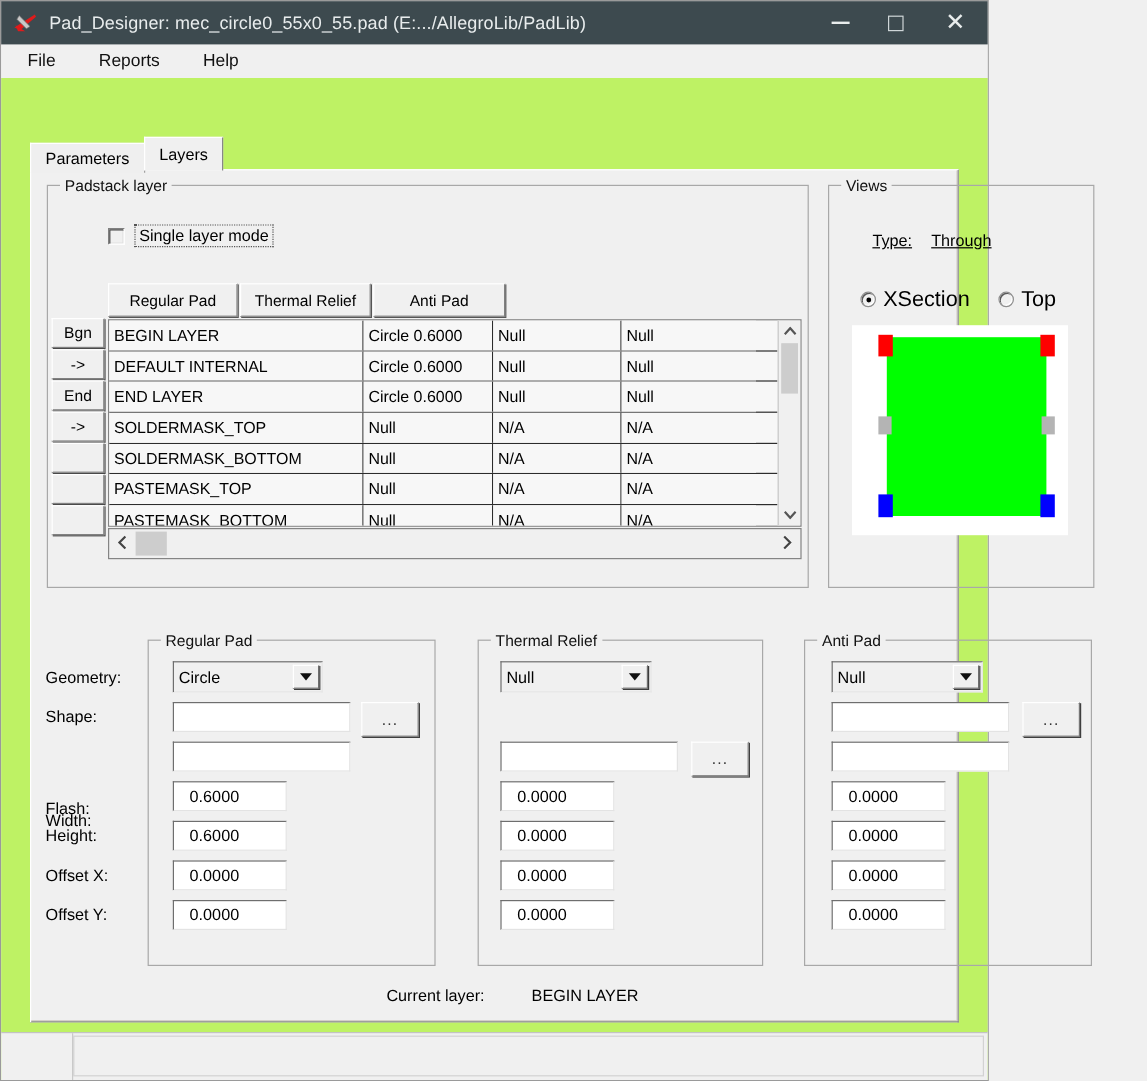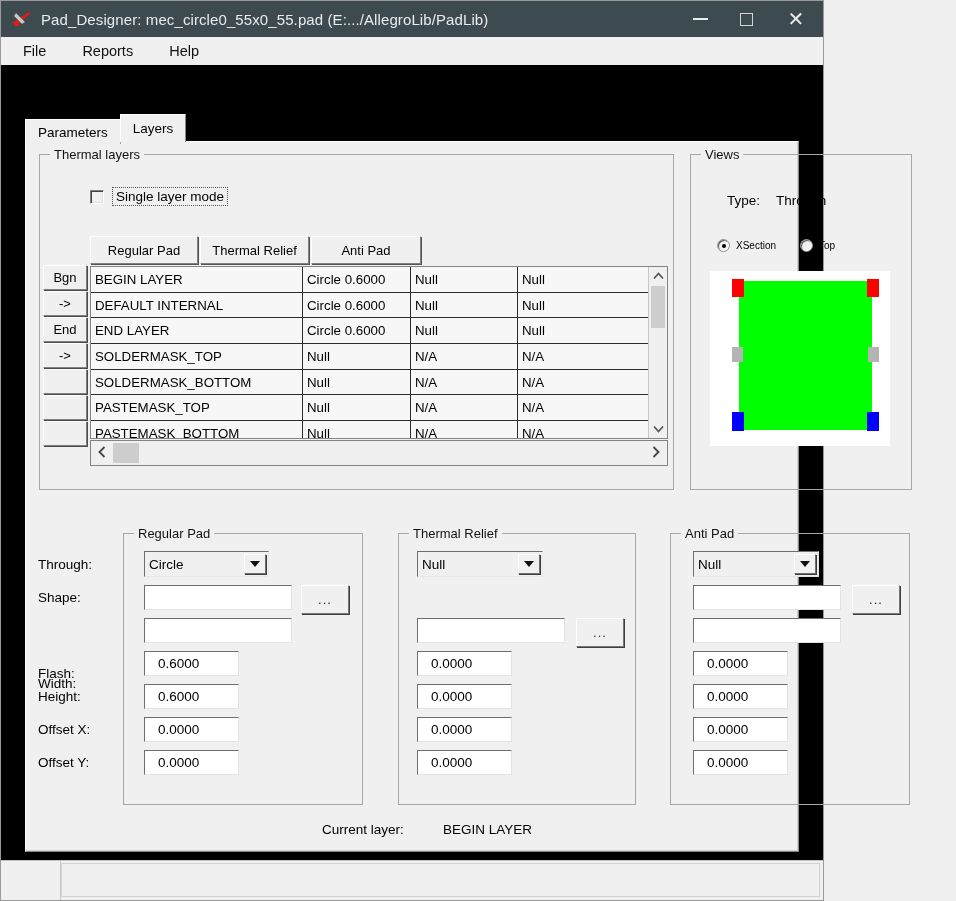--- a/index.html
+++ b/index.html
@@ -33,21 +33,21 @@
   .wc .sq { width:13px; height:13px; border:1.6px solid #cfd6d8; display:block; }
   .wc .xg { font-size:20px; line-height:20px; font-weight:300; }
   .wc.close { width:54px; }
 
   
   .menubar { height:28px; flex:0 0 28px; background:#f0f0f0; display:flex;
              align-items:center; padding-left:12px; gap:16px; border-bottom:0; }
   .menu-item { padding:3px 10px; font-size:14.5px; color:#111; }
 
   
-  .client { flex:1 1 auto; position:relative; background:#000000; padding:0; }
+  .client { flex:1 1 auto; position:relative; background:#bef264; padding:0; }
 
   
   .tabstrip { position:absolute; left:24px; top:50px; height:27px; display:flex;
               align-items:flex-end; z-index:4; }
   .tab { height:25px; padding:0 12px; display:flex; align-items:center;
          font-size:13.5px; background:#efefef;
          border-left:1px solid #fff; border-top:1px solid #fff;
          border-right:1px solid #a0a0a0; border-bottom:none;
          margin-right:-1px; position:relative; top:2px; }
   .tab.active { height:28px; top:0; background:#f0f0f0; z-index:5;
@@ -115,23 +115,23 @@
             background:#cdcdcd; }
 
   .hscroll { position:absolute; left:0; right:0; bottom:0; height:26px;
              border:1px solid #848484; background:#f0f0f0; display:flex;
              align-items:center; }
   .hsarrow { width:22px; text-align:center; color:#444; font-size:13px; }
   .hthumb { width:26px; height:20px; background:#cdcdcd; margin-left:0px; }
   .hsarrow.right { margin-left:auto; }
 
   
-  .views-type { position:absolute; font-size:13.5px; }
+  .views-type { position:absolute; font-size:13.5px;text-decoration:underline; }
   .radiorow { position:absolute; display:flex; align-items:center; gap:6px;
-              font-size:10px; }
+              font-size:18px; }
   .radio { width:13px; height:13px; border-radius:50%; background:#f0f0f0;
            border:1px solid #8e8e8e; box-shadow: inset 1px 1px 0 #5a5a5a,
            inset -1px -1px 0 #ffffff; position:relative; }
   .radio.sel::after { content:""; position:absolute; left:3.5px; top:3.5px;
                       width:4px; height:4px; border-radius:50%; background:#000; }
   .radio-gap { width:12px; }
 
   
   .preview { position:absolute; background:#ffffff; }
   .pv-green { position:absolute; background:#00ff00; }
@@ -207,21 +207,21 @@
   <div class="client">
 
     <div class="tabstrip">
       <div class="tab">Parameters</div>
       <div class="tab active">Layers</div>
     </div>
 
     <div class="panel-main">
 
       <div class="group" style="left:13px; top:12px; width:635px; height:336px;">
-        <div class="g-title">Thermal layers</div>
+        <div class="g-title">Padstack layer</div>
 
         <div class="cbrow" style="left:50px; top:32px;">
           <div class="checkbox"></div>
           <div class="cb-label">Single layer mode</div>
         </div>
 
         <div class="tablewrap" style="left:3px; top:81px; width:625px; height:230px;">
 
           <div class="rowbtns">
             <div class="rowbtn hdr"></div>
@@ -340,21 +340,21 @@
           <div class="pv-green" style="left:29px; top:10px; width:133px; height:149px;"></div>
           <div class="pv-mark" style="left:22px; top:8px; width:12px; height:18px; background:#ff0000;"></div>
           <div class="pv-mark" style="left:157px; top:8px; width:12px; height:18px; background:#ff0000;"></div>
           <div class="pv-mark" style="left:22px; top:141px; width:12px; height:19px; background:#0000ff;"></div>
           <div class="pv-mark" style="left:157px; top:141px; width:12px; height:19px; background:#0000ff;"></div>
           <div class="pv-mark" style="left:22px; top:76px; width:11px; height:15px; background:#b4b4b4;"></div>
           <div class="pv-mark" style="left:158px; top:76px; width:11px; height:15px; background:#b4b4b4;"></div>
         </div>
       </div>
 
-      <div class="flabel" style="left:12px; top:415px;">Through:</div>
+      <div class="flabel" style="left:12px; top:415px;">Geometry:</div>
       <div class="flabel" style="left:12px; top:448px;">Shape:</div>
       <div class="flabel" style="left:12px; top:481px;margin-top:43px;">Flash:</div>
       <div class="flabel" style="left:12px; top:534px;">Width:</div>
       <div class="flabel" style="left:12px; top:547px;">Height:</div>
       <div class="flabel" style="left:12px; top:580px;">Offset X:</div>
       <div class="flabel" style="left:12px; top:613px;">Offset Y:</div>
 
       <div class="group" style="left:97px; top:391px; width:240px; height:272px;">
         <div class="g-title">Regular Pad</div>
 

